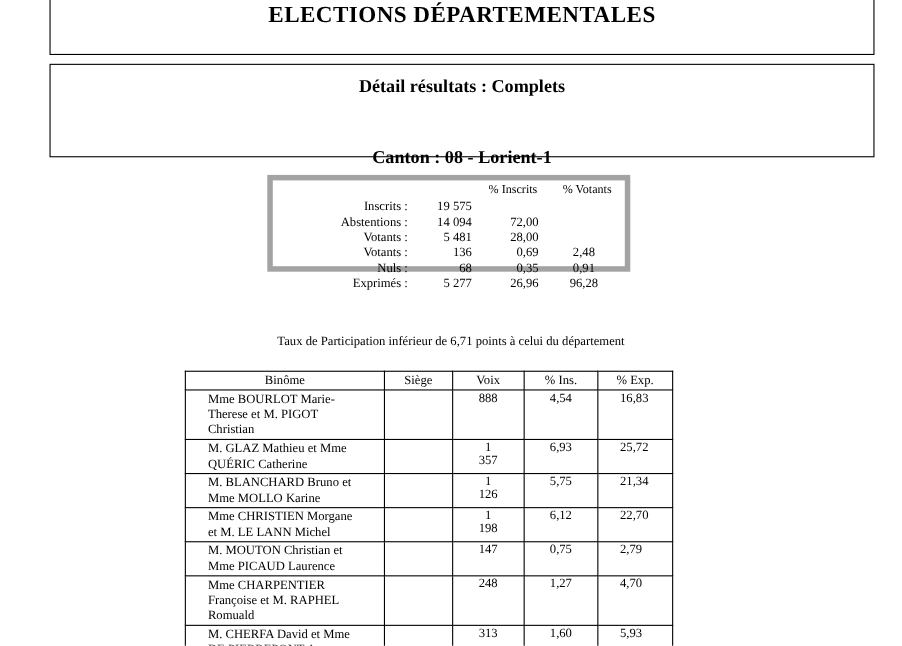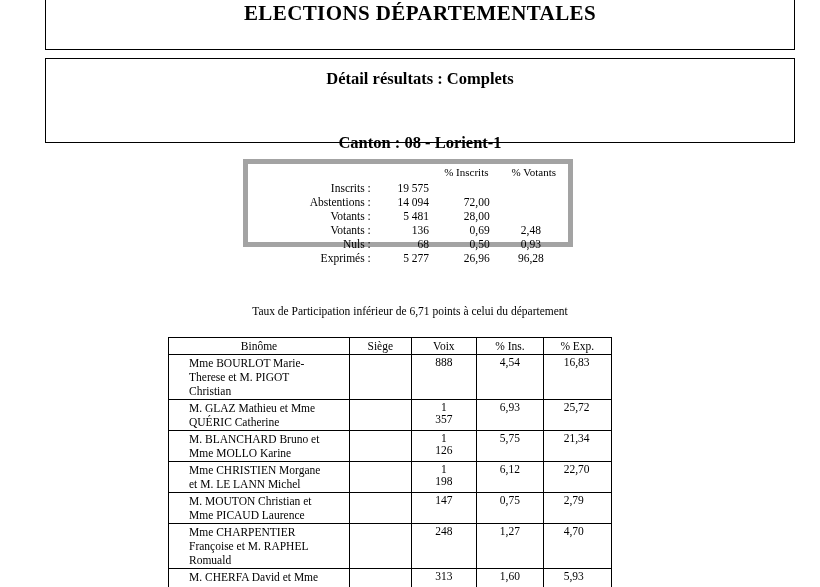--- a/index.html
+++ b/index.html
@@ -219,22 +219,22 @@
         </tr>
         <tr>
           <td class="c-label">Votants :</td>
           <td class="c-num">136</td>
           <td class="c-pi">0,69</td>
           <td class="c-pv">2,48</td>
         </tr>
         <tr>
           <td class="c-label">Nuls :</td>
           <td class="c-num">68</td>
-          <td class="c-pi">0,50</td>
-          <td class="c-pv">0,93</td>
+          <td class="c-pi">0,35</td>
+          <td class="c-pv">0,91</td>
         </tr>
         <tr>
           <td class="c-label">Exprimés :</td>
           <td class="c-num">5 277</td>
           <td class="c-pi">26,96</td>
           <td class="c-pv">96,28</td>
         </tr>
       </tbody>
     </table>
   </div>

